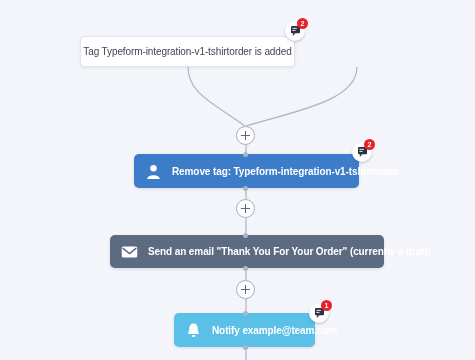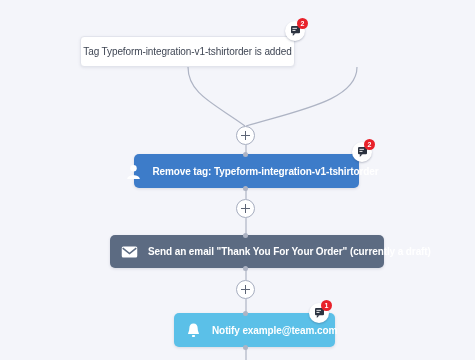--- a/index.html
+++ b/index.html
@@ -197,21 +197,21 @@
       <rect x="1.6" y="2" width="5" height="1" fill="#ffffff"></rect>
       <rect x="1.6" y="4.3" width="3.4" height="1" fill="#ffffff"></rect>
     </svg>
     <span class="badge-count">2</span>
   </div>
 
 
   <div class="plus-btn" style="left:236px; top:104px;"></div>
 
   <div class="dot" style="left:243px; top:130px;"></div>
-  <div class="action-card card-blue" style="left:134px; top:132px; width:225px; height:34px;justify-content:center;">
+  <div class="action-card card-blue" style="left:134px; top:132px; width:225px; height:34px;">
     <span class="card-icon">
       <svg viewBox="0 0 18 18" width="17" height="17" xmlns="http://www.w3.org/2000/svg">
         <circle cx="9" cy="5.6" r="3.4" fill="#ffffff"></circle>
         <path d="M 2.3 17 C 2.3 11.6, 15.7 11.6, 15.7 17 Z" fill="#ffffff"></path>
       </svg>
     </span>
     <span class="label">Remove tag: Typeform-integration-v1-tshirtorder</span>
   </div>
   <div class="dot" style="left:243px; top:164px;"></div>
 
@@ -235,21 +235,21 @@
         <path d="M 1.8 3 L 9 8.6 L 16.2 3" fill="none" stroke="#5c6b82" stroke-width="1.7"></path>
       </svg>
     </span>
     <span class="label">Send an email "Thank You For Your Order" (currently a draft)</span>
   </div>
   <div class="dot" style="left:243px; top:244px;"></div>
 
   <div class="plus-btn" style="left:236px; top:258px;"></div>
 
   <div class="dot" style="left:243px; top:289px;"></div>
-  <div class="action-card card-cyan" style="left:174px; top:291px; width:161px; height:34px;">
+  <div class="action-card card-cyan" style="left:174px; top:291px; width:141px; height:34px;">
     <span class="card-icon">
       <svg viewBox="0 0 18 18" width="17" height="17" xmlns="http://www.w3.org/2000/svg">
         <path d="M 9 1.6 C 6.2 1.6, 4.6 3.6, 4.6 6.4 C 4.6 10.2, 3.2 11.4, 3.2 12.8 L 14.8 12.8 C 14.8 11.4, 13.4 10.2, 13.4 6.4 C 13.4 3.6, 11.8 1.6, 9 1.6 Z" fill="#ffffff"></path>
         <rect x="7.3" y="13.8" width="3.4" height="2.1" rx="1" fill="#ffffff"></rect>
       </svg>
     </span>
     <span class="label">Notify example@team.com</span>
   </div>
   <div class="dot" style="left:243px; top:323px;"></div>
 

